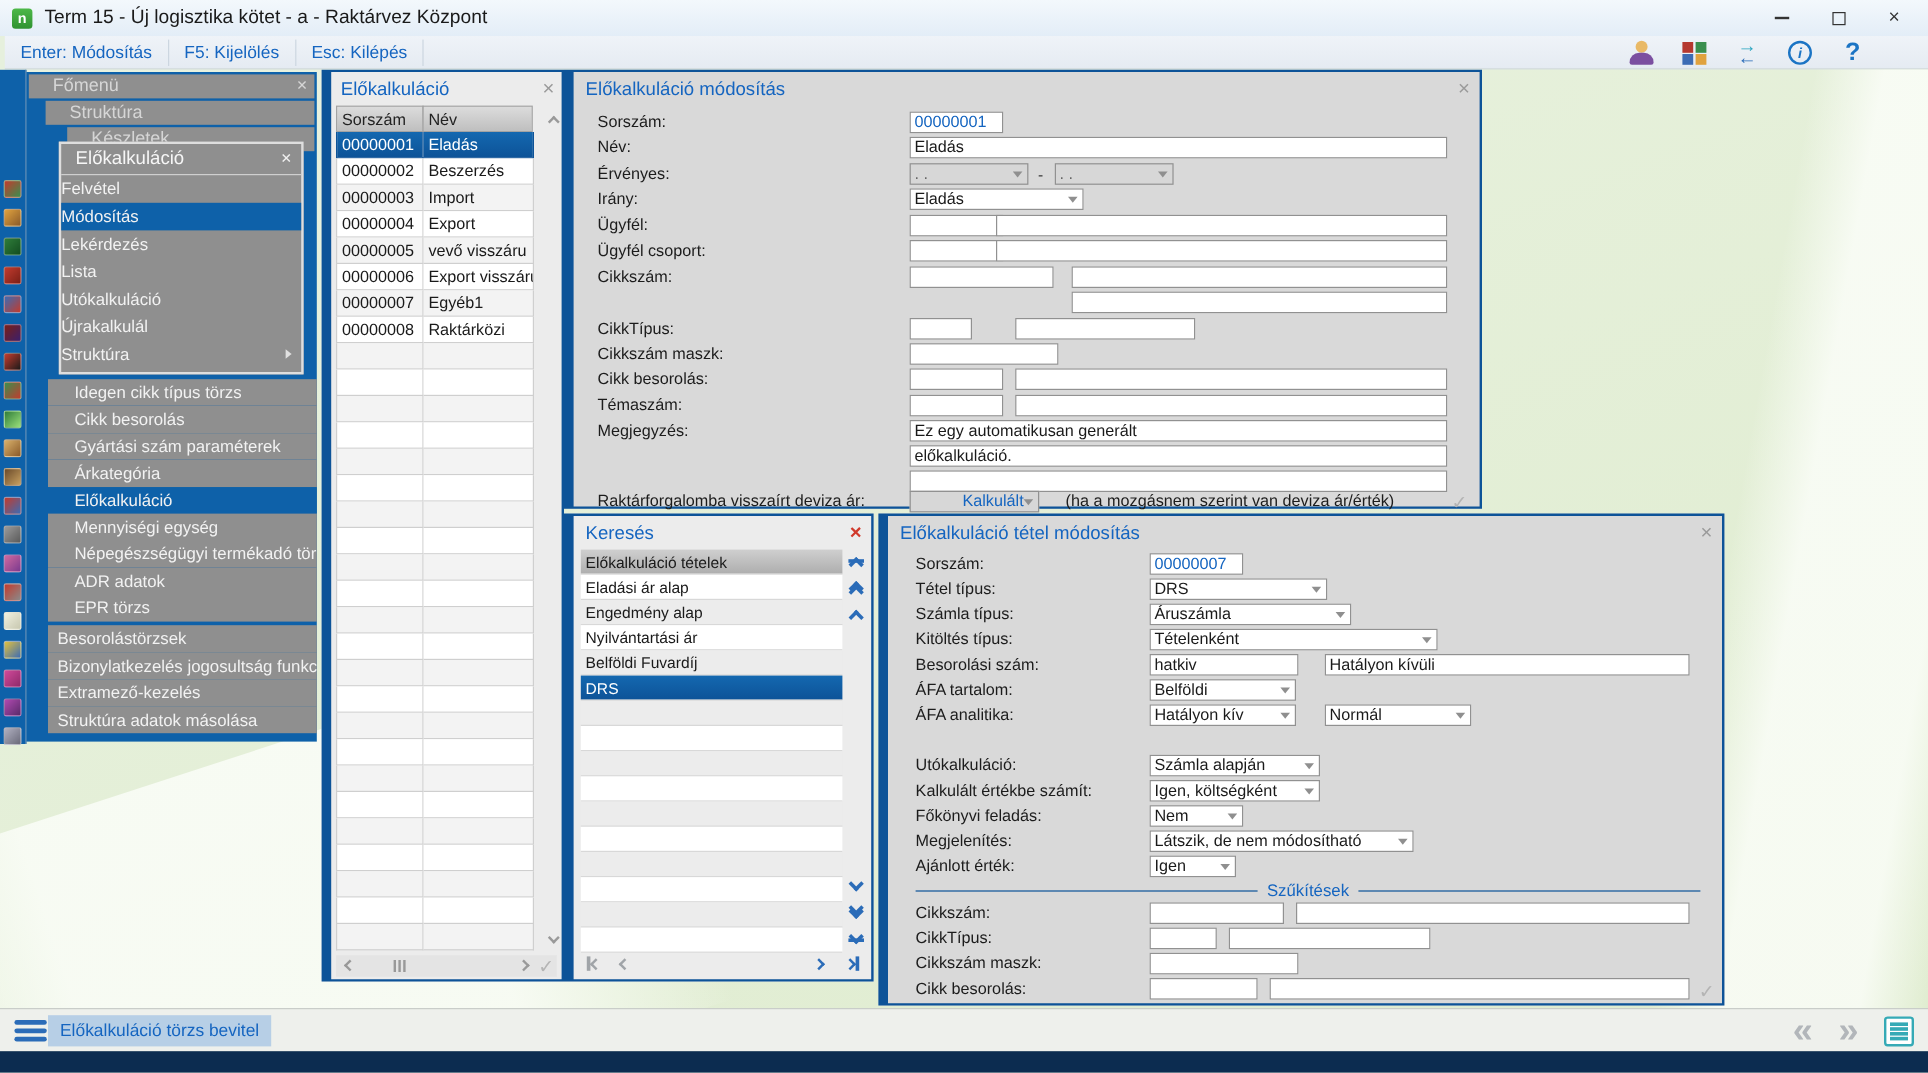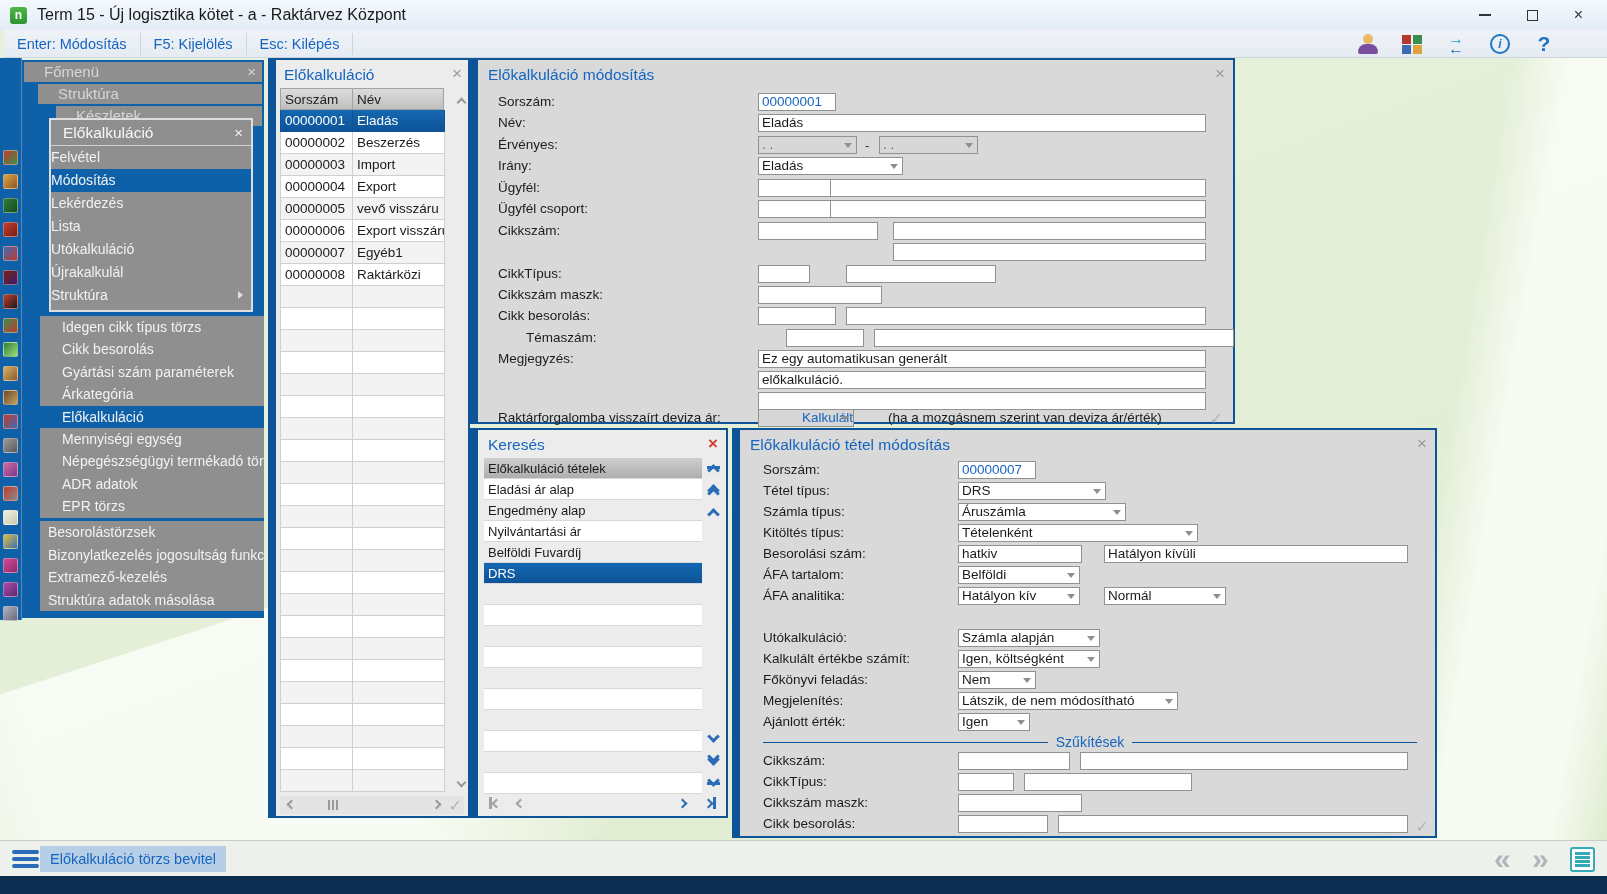--- a/index.html
+++ b/index.html
@@ -470,38 +470,38 @@
         </div>
       <div class="fr" style="top:226px;">
           <span class="fl">Cikkszám maszk:</span>
           <div class="inp" style="left:280px; width:124px;"></div>
         </div>
       <div class="fr" style="top:247px;">
           <span class="fl">Cikk besorolás:</span>
           <div class="inp" style="left:280px; width:78px;"></div>
           <div class="inp" style="left:368px; width:360px;"></div>
         </div>
-      <div class="fr" style="top:269px;margin-left:28px;">
+      <div class="fr" style="top:269px;">
           <span class="fl">Témaszám:</span>
           <div class="inp" style="left:280px; width:78px;"></div>
           <div class="inp" style="left:368px; width:360px;"></div>
         </div>
       <div class="fr" style="top:290px;">
           <span class="fl">Megjegyzés:</span>
           <div class="inp" style="left:280px; width:448px;">Ez egy automatikusan generált</div>
         </div>
       <div class="fr" style="top:311px;">
           <div class="inp" style="left:280px; width:448px;">előkalkuláció.</div>
         </div>
       <div class="fr" style="top:332px;">
           <div class="inp" style="left:280px; width:448px;"></div>
         </div>
       <div class="fr" style="top:349px;">
         <span class="fl">Raktárforgalomba visszaírt deviza ár:</span>
-        <div class="dd gray" style="left:280px; width:96px;padding-left:43px;"><span style="color:#1565c0;">Kalkulált</span><i class="dar"></i></div>
+        <div class="dd gray" style="left:280px; width:108px;padding-left:43px;"><span style="color:#1565c0;">Kalkulált</span><i class="dar"></i></div>
         <span class="hint" style="left:410px;">(ha a mozgásnem szerint van deviza ár/érték)</span>
         <span class="check" style="right:10px; top:0;">✓</span>
       </div>
     </div>
 
     <div class="win search-win">
       <div class="wtitle">Keresés</div>
       <div class="wclose red" style="right:8px;">×</div>
       <div class="search-rows">
           <div class="srow hdr">Előkalkuláció tételek</div>

